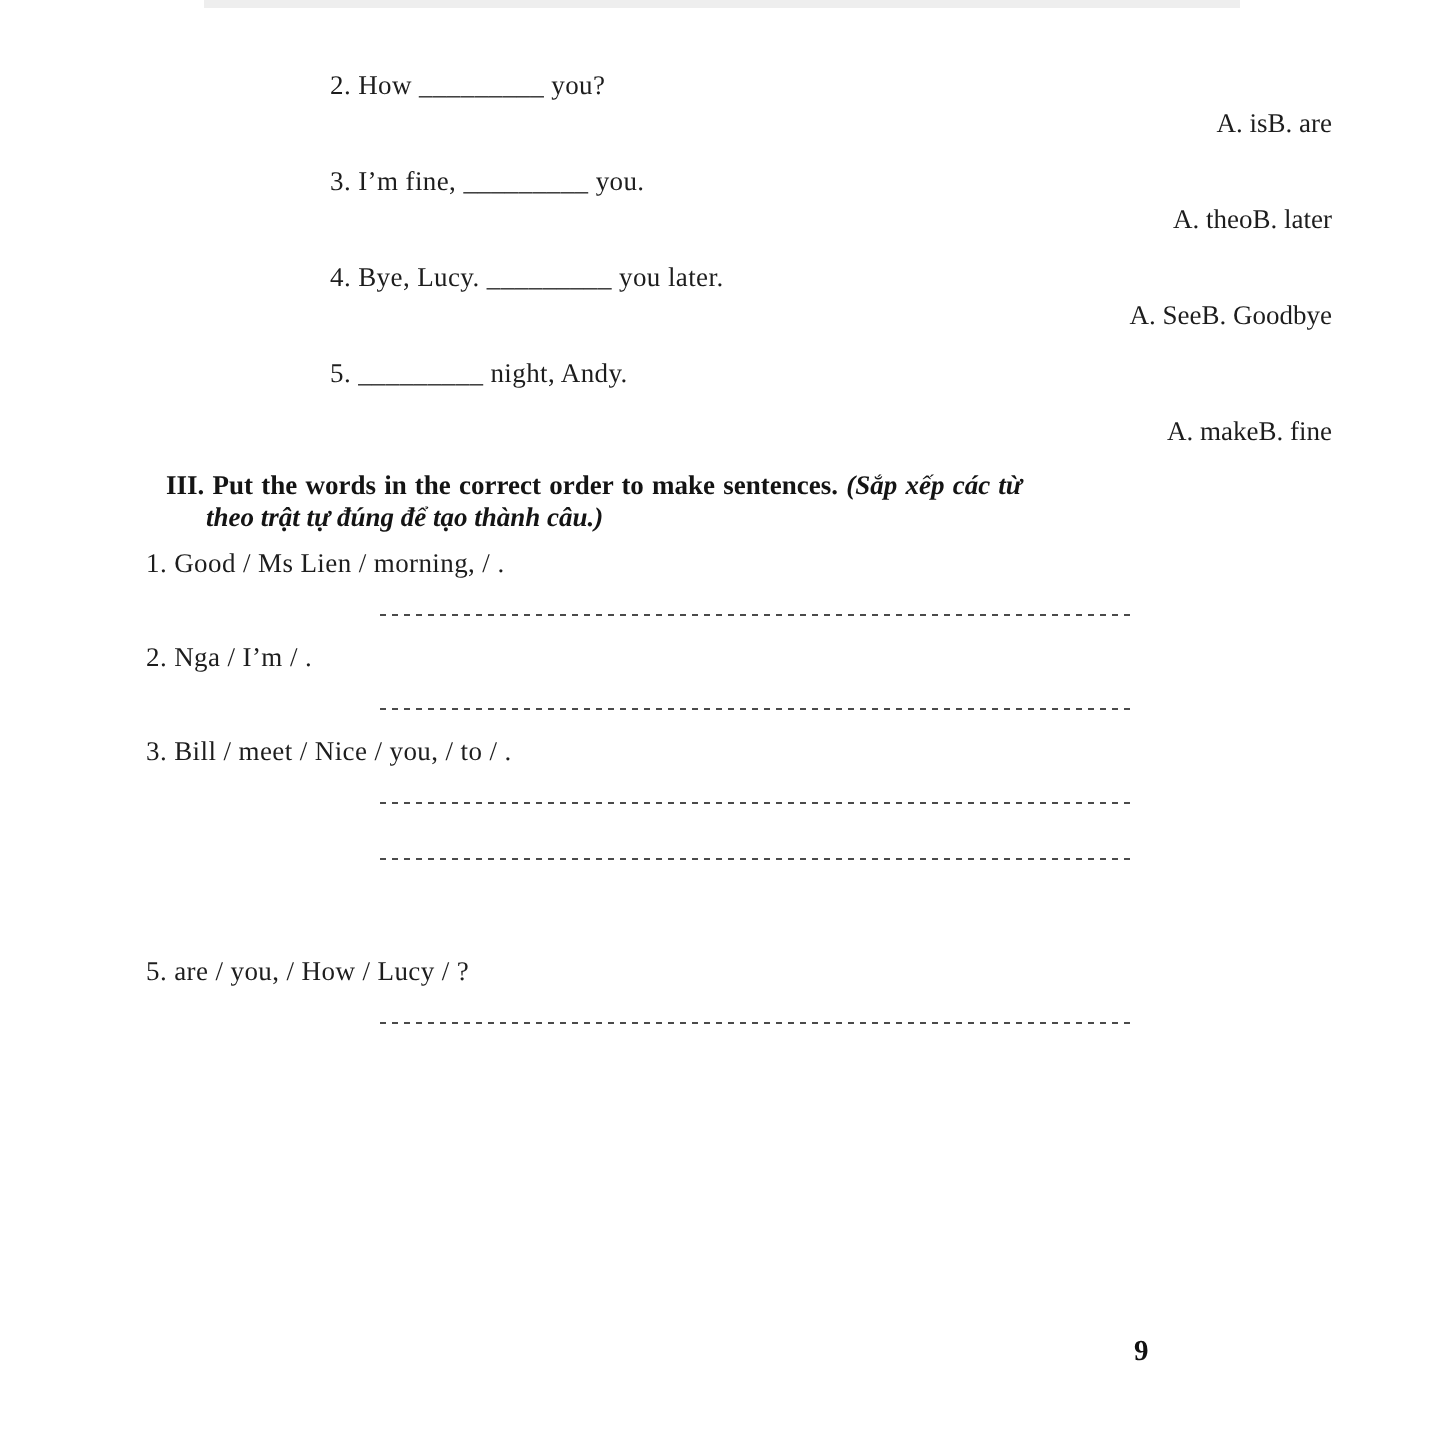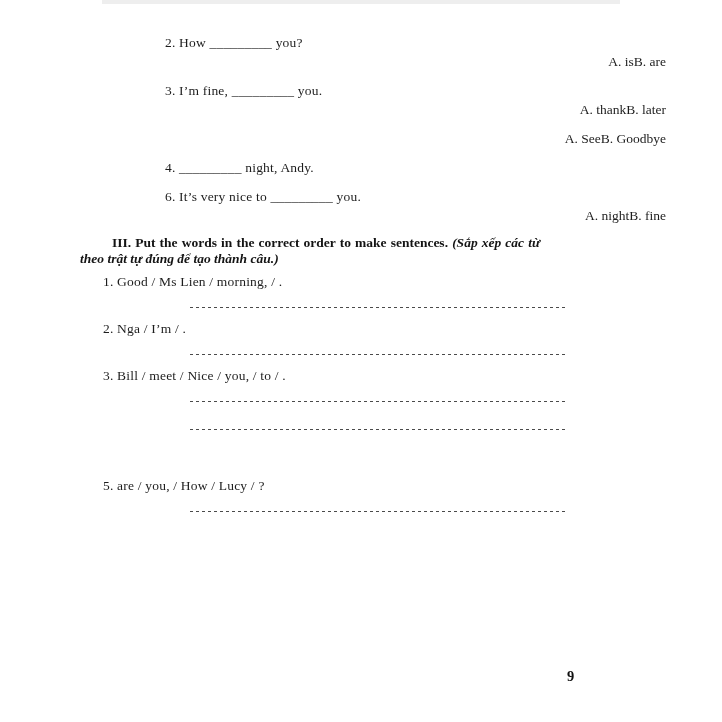--- a/index.html
+++ b/index.html
@@ -24,28 +24,28 @@
     margin-left: 165px;
     font-size: 13.5px; line-height: 19px;
     letter-spacing: 0.2px;
     white-space: pre;
   }
   .mc-options { margin-left: 185px; font-size: 13.5px; line-height: 19px; text-align: right; }
   .opt-a { display: inline-block; width: 85px; }
 
   
   .heading { margin-top: 3px; font-weight: bold; font-size: 13.5px; line-height: 16px; color: #141414; }
-  .h-line1 { padding-left: 112px; width: 428px; text-align: justify; text-align-last: justify; }
-  .h-line2 { padding-left: 80px; }
+  .h-line1 { padding-left: 83px; width: 428px; text-align: justify; text-align-last: justify; }
+  .h-line2 { padding-left: 103px; }
   .vi { font-style: italic; }
 
   
   .order-list { margin-top: 5px; }
   .order-item { height: 47px; }
-  .order-text { margin-left: 103px; font-size: 13.5px; line-height: 19px; letter-spacing: 0.2px; }
+  .order-text { margin-left: 73px; font-size: 13.5px; line-height: 19px; letter-spacing: 0.2px; }
   .answer-line {
     margin: 16px 0 0 190px;
     width: 378px; height: 1px;
     background: repeating-linear-gradient(90deg, #4a4a4a 0 3px, transparent 3px 6px);
   }
 
   .page-number {
     position: absolute; left: 567px; top: 668px;
     font-weight: bold; font-size: 14.5px; color: #111111;
   }
@@ -57,34 +57,34 @@
 
 <div class="content">
 
   <div class="mc-item">
     <div class="mc-question">2. How _________ you?</div>
     <div class="mc-options"><span class="opt-a">A. is</span><span>B. are</span></div>
   </div>
 
   <div class="mc-item">
     <div class="mc-question">3. I’m fine, _________ you.</div>
-    <div class="mc-options"><span class="opt-a">A. thank</span><span>B. later</span></div>
+    <div class="mc-options"><span class="opt-a">A. theo</span><span>B. later</span></div>
   </div>
 
   <div class="mc-item">
+    <div class="mc-question">4. Bye, Lucy. _________ you later.</div>
     <div class="mc-options"><span class="opt-a">A. See</span><span>B. Goodbye</span></div>
   </div>
 
   <div class="mc-item">
-    <div class="mc-question">4. _________ night, Andy.</div>
+    <div class="mc-question">5. _________ night, Andy.</div>
   </div>
 
   <div class="mc-item">
-    <div class="mc-question">6. It’s very nice to _________ you.</div>
-    <div class="mc-options"><span class="opt-a">A. night</span><span>B. fine</span></div>
+    <div class="mc-options"><span class="opt-a">A. make</span><span>B. fine</span></div>
   </div>
 
   <div class="heading">
     <div class="h-line1"><span>III.</span> <span>Put the words in the correct order to make sentences.</span> <span class="vi">(Sắp xếp các từ</span></div>
     <div class="h-line2 vi">theo trật tự đúng để tạo thành câu.)</div>
   </div>
 
   <div class="order-list">
 
     <div class="order-item">

